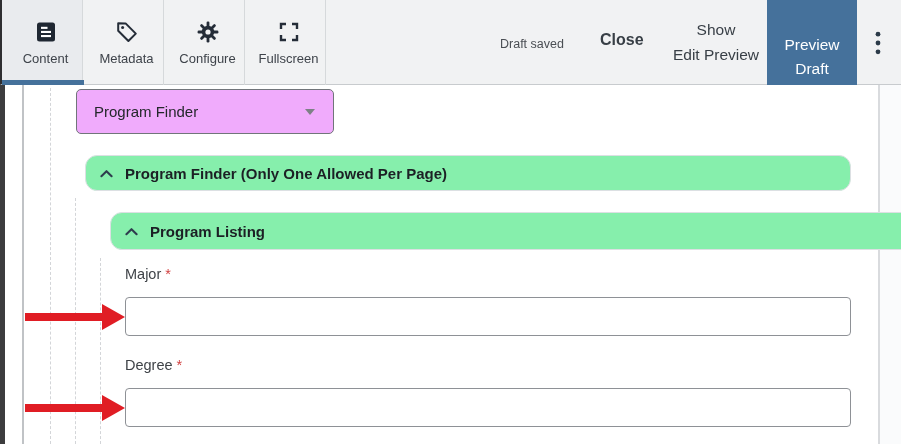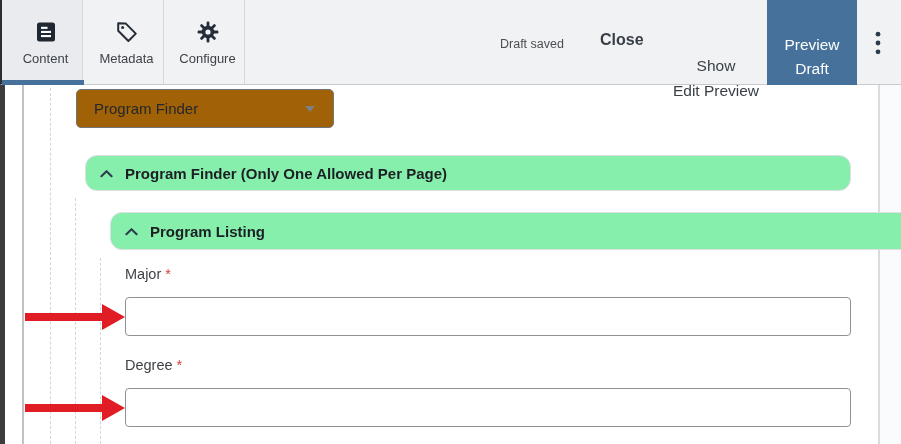--- a/index.html
+++ b/index.html
@@ -14,38 +14,38 @@
   .tab { width:81px; height:85px; border-right:1px solid #d6d9db; display:flex; flex-direction:column;
          align-items:center; justify-content:center; gap:7px; cursor:pointer;padding-left:7px; }
   .tab.active { background:#e9ebee; }
   .tab .ticon { width:24px; height:24px; }
   .tab .tlabel { font-size:13px; color:#3e434a; }
   .tab-underline { position:absolute; left:0; top:80px; width:82px; height:5px; background:#45719b; }
 
   .status-text { position:absolute; left:498px; top:37px; font-size:12.5px; color:#4a4e53; }
   .btn-close { position:absolute; left:598px; top:31px; font-size:16px; color:#383f46; cursor:pointer;font-weight:bold; }
   .btn-show-edit { position:absolute; left:652px; top:17px; width:124px; text-align:center;
-                   font-size:15.5px; line-height:25px; color:#383f46; cursor:pointer;margin-top:36px; }
+                   font-size:15.5px; line-height:25px; color:#383f46; cursor:pointer; }
   .btn-preview { position:absolute; left:765px; top:0; width:90px; height:85px; background:#45719b;
                  color:#ffffff; text-align:center; font-size:15.5px; line-height:24px; padding-top:33px; cursor:pointer; }
   .kebab { position:absolute; left:869px; top:30px; width:14px; height:26px; display:flex;
            align-items:center; justify-content:center; cursor:pointer; }
 
   
   .left-strip { position:absolute; left:0; top:85px; width:5px; height:359px; background:#3c3c3e; z-index:6; }
   .pane-border { position:absolute; left:22px; top:85px; width:2px; height:359px; background:#c0c3c6; }
   .guide { position:absolute; width:0; border-left:1px dashed #d3d5d8; }
   .guide.g1 { left:50px; top:88px; height:356px; }
   .guide.g2 { left:75px; top:198px; height:246px; }
   .guide.g3 { left:100px; top:258px; height:186px; }
   .right-margin { position:absolute; left:878px; top:85px; width:23px; height:359px;
                   background:#fafbfc; border-left:2px solid #d9dbde; }
 
   
-  .dropdown { position:absolute; left:76px; top:89px; width:258px; height:39px; background:#a16207;
+  .dropdown { position:absolute; left:76px; top:89px; width:258px; height:45px; background:#f0abfc;
               border:1px solid #71757a; border-radius:5px; display:flex; align-items:center;
               padding:0 18px 0 17px; cursor:pointer; }
   .dropdown .dval { font-size:15px; color:#24272b; flex:1; }
   .caret-down { width:0; height:0; border-left:5.5px solid transparent; border-right:5.5px solid transparent;
                 border-top:6.5px solid #7d8186; }
 
   .sec-header { position:absolute; height:36px; background:#86efac; border:1px solid #dce0e3;
                 border-radius:12px; display:flex; align-items:center; padding:0 16px 0 14px; cursor:pointer; }
   .sec-header.outer { left:85px; top:155px; width:766px; }
   .sec-header.inner { left:110px; top:212px; width:869px; height:38px; }
@@ -101,20 +101,29 @@
             <rect x="10.6" y="1.6" width="2.8" height="20.8" rx="1.2" transform="rotate(45 12 12)"></rect>
             <rect x="10.6" y="1.6" width="2.8" height="20.8" rx="1.2" transform="rotate(90 12 12)"></rect>
             <rect x="10.6" y="1.6" width="2.8" height="20.8" rx="1.2" transform="rotate(135 12 12)"></rect>
             <circle cx="12" cy="12" r="6.2"></circle>
           </g>
           <circle cx="12" cy="12" r="2.6" fill="#f1f2f3"></circle>
         </svg>
         <span class="tlabel">Configure</span>
       </div>
 
+      <div class="tab">
+        <svg class="ticon" viewBox="0 0 24 24" fill="none" stroke="#252d38" stroke-width="2.4">
+          <path d="M4 9 V4 h5"></path>
+            <path d="M15 4 h5 v5"></path>
+            <path d="M20 15 v5 h-5"></path>
+            <path d="M9 20 H4 v-5"></path>
+        </svg>
+        <span class="tlabel">Fullscreen</span>
+      </div>
     </div>
 
     <div class="tab-underline"></div>
 
     <span class="status-text">Draft saved</span>
     <span class="btn-close">Close</span>
 
     <div class="btn-show-edit">
       <div>Show</div>
       <div>Edit Preview</div>

